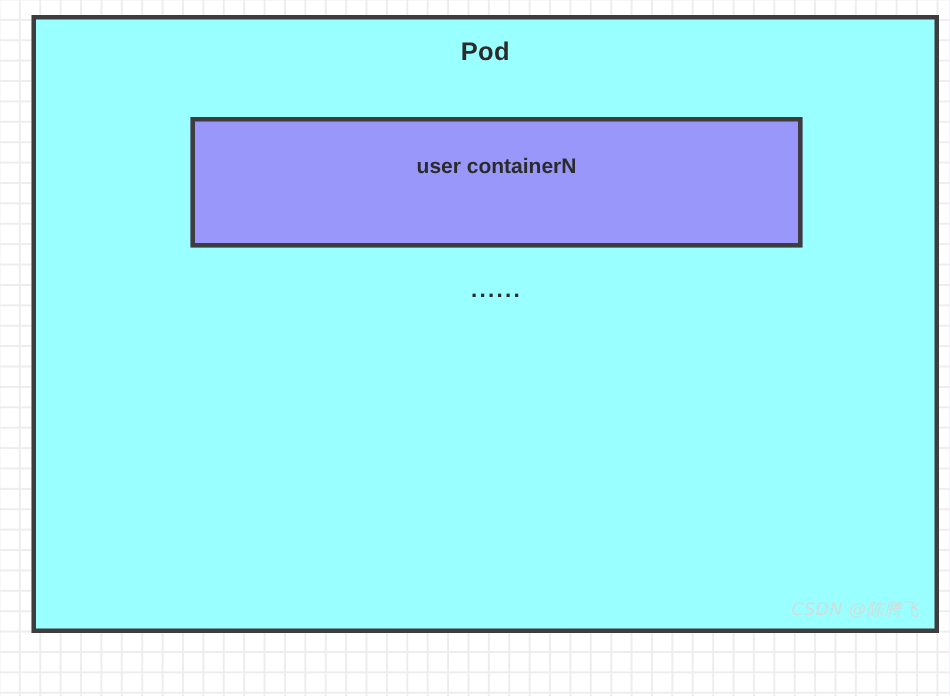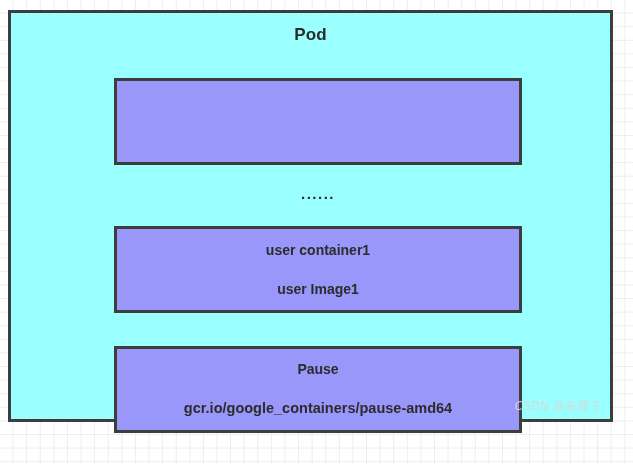--- a/index.html
+++ b/index.html
@@ -23,21 +23,21 @@
     background-image:
       linear-gradient(to right, #ededed 1px, transparent 1px),
       linear-gradient(to bottom, #ededed 1px, transparent 1px);
     background-size: 13.6px 13.6px;
     background-position: -1px -1px;
   }
 
   
   #pod-box {
     position: absolute;
-    left: 8px;
+    left: 21px;
     top: 10px;
     width: 605px;
     height: 412px;
     box-sizing: border-box;
     background-color: #99ffff;
     border: 3px solid #3d3d3d;
     padding-left: 28px;
   }
 
   #pod-title {
@@ -112,30 +112,23 @@
 </head>
 <body>
 
 <div id="canvas">
 
   <div id="pod-box">
 
     <div id="pod-title">Pod</div>
 
     <div id="box-containerN" class="container-box">
+      <div class="line top">user containerN</div>
     </div>
 
     <div id="ellipsis">......</div>
 
-    <div id="box-container1" class="container-box">
-      <div class="line top">user container1</div>
-      <div class="line bottom">user Image1</div>
-    </div>
 
-    <div id="box-pause" class="container-box">
-      <div class="line top">Pause</div>
-      <div class="line bottom">gcr.io/google_containers/pause-amd64</div>
-    </div>
 
     <div id="watermark">CSDN @陈腾飞</div>
 
   </div>
 </div>
 
 </body></html>

